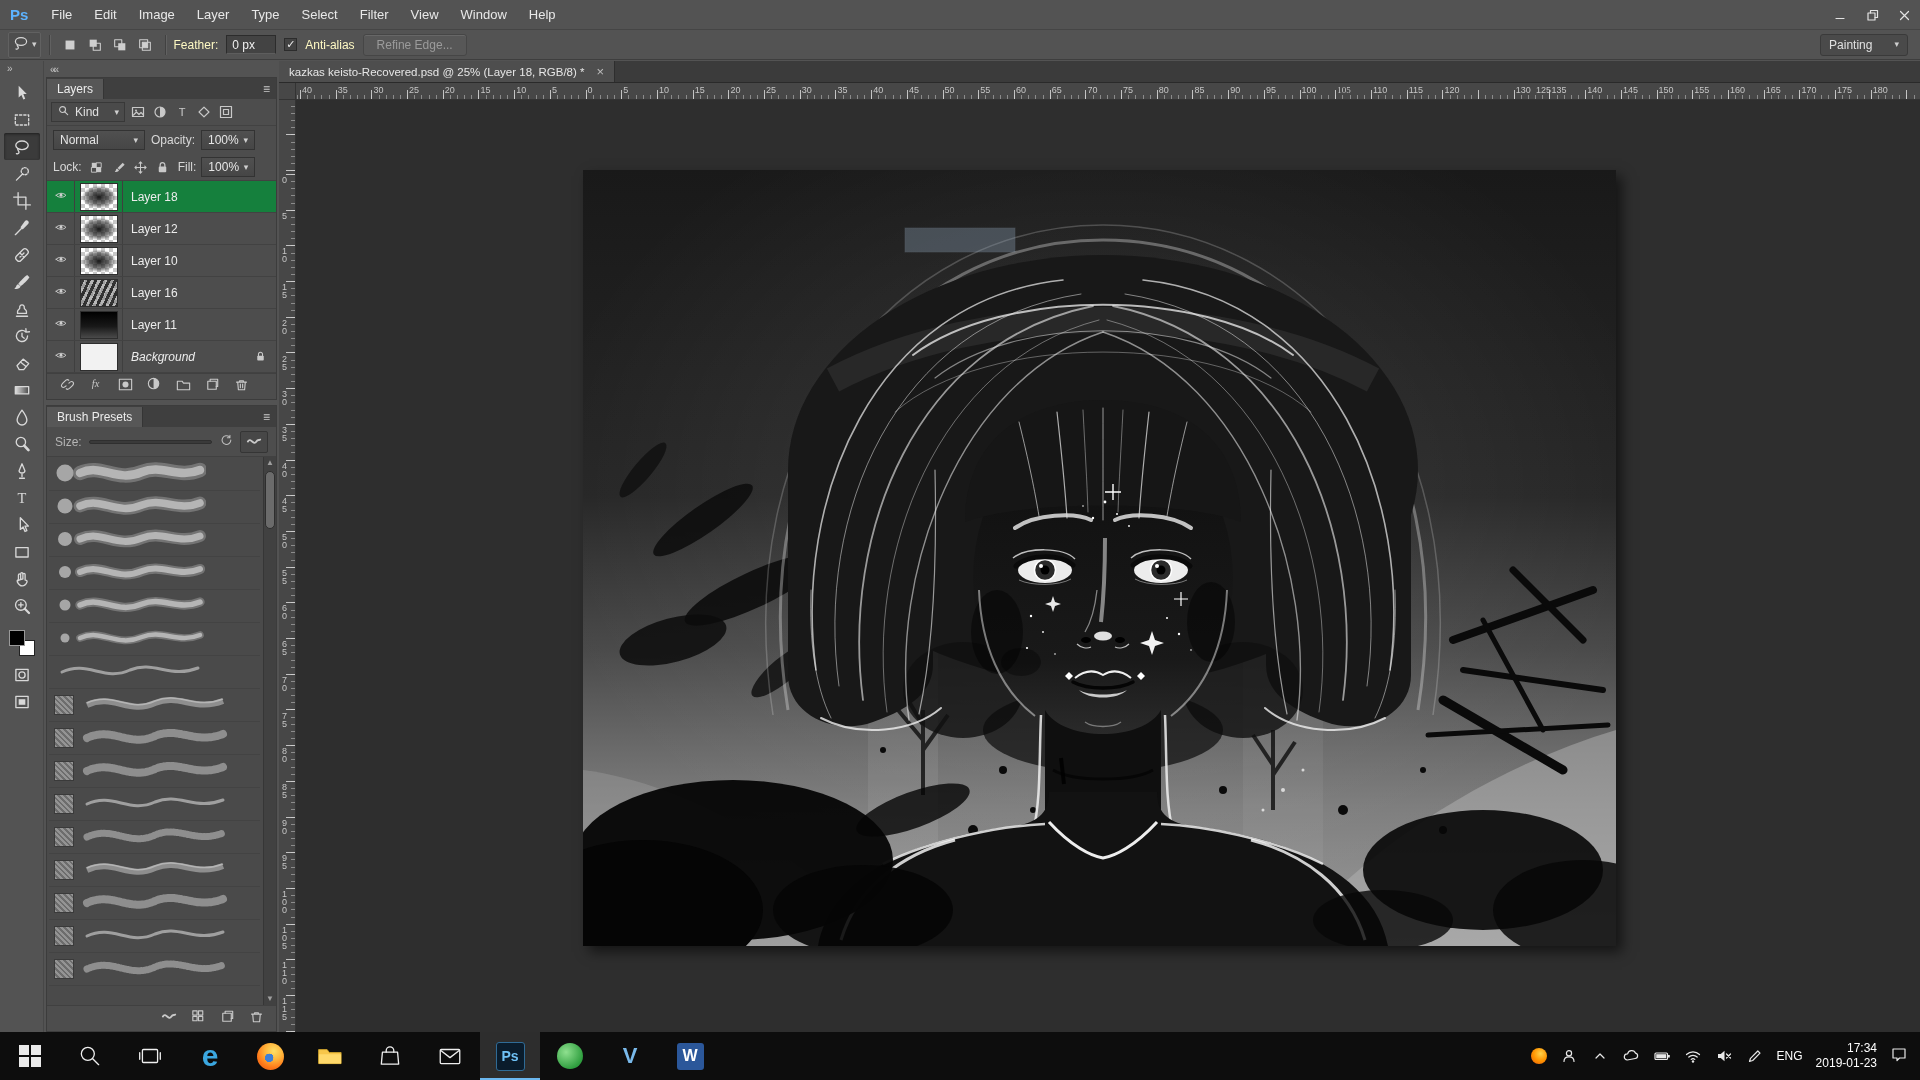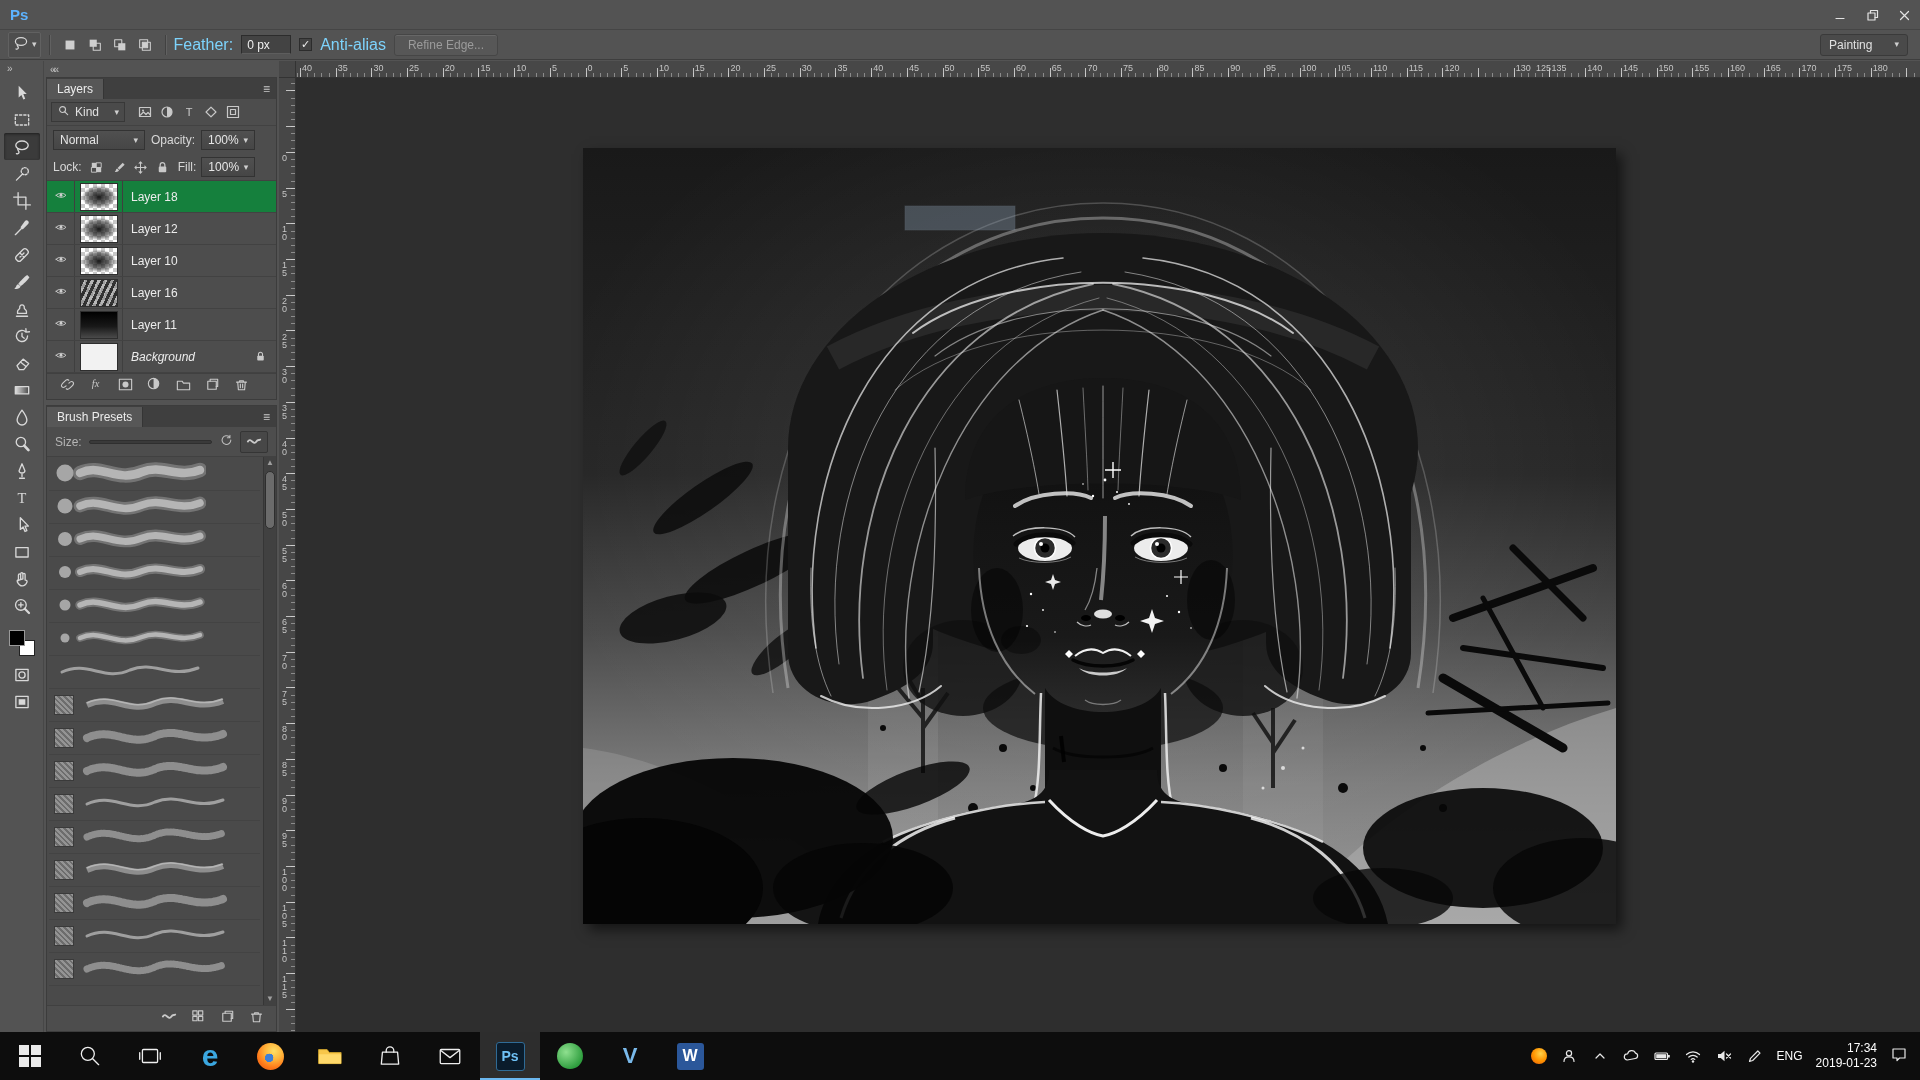--- a/index.html
+++ b/index.html
@@ -15,21 +15,21 @@
   .win-controls{margin-left:auto;display:flex}
   .win-btn{width:32px;height:30px;display:flex;align-items:center;justify-content:center}
 
   
   .optionsbar{height:30px;background:#535353;border-bottom:1px solid #3e3e3e;display:flex;align-items:center;padding:0 8px;gap:8px}
   .tool-preset{display:flex;align-items:center;gap:2px;border:1px solid #616161;border-radius:2px;padding:1px 3px;background:#4e4e4e}
   .dd{font-size:9px;color:#cfcfcf;line-height:1}
   .vsep{width:1px;height:20px;background:#414141;box-shadow:1px 0 0 #616161}
   .mode-buttons{display:flex;gap:1px}
   .mode-btn{width:24px;height:22px;display:flex;align-items:center;justify-content:center;border-radius:2px}
-  .opt-label{font-size:16px;color:#7dd3fc}
+  .opt-label{font-size:12px;color:#fef9c3}
   .opt-input{width:50px;height:19px;background:#434343;border:1px solid #2c2c2c;border-bottom-color:#5d5d5d;
     color:#efefef;font-size:12px;padding:0 5px;display:flex;align-items:center}
   .checkbox{width:13px;height:13px;background:#434343;border:1px solid #2c2c2c;display:flex;align-items:center;justify-content:center}
   .checkmark{color:#efefef;font-size:11px;line-height:1;margin-top:-1px}
   .refine-btn{padding:3px 13px;border-radius:3px;background:#575757;border:1px solid #464646;
     color:#9b9b9b;font-size:12px;box-shadow:inset 0 1px 0 #676767}
   .workspace{margin-left:auto;margin-right:4px;display:flex;align-items:center;gap:22px;
     padding:3px 8px;background:#4a4a4a;border:1px solid #3a3a3a;border-radius:3px;color:#e0e0e0;font-size:12px}
 
   
@@ -49,21 +49,21 @@
   .panels{width:235px;background:#535353;display:flex;flex-direction:column;padding:0 2px}
   .panels-top{height:16px;display:flex;align-items:center}
   .panels-top .collapse-btn{height:auto;padding:0 0 0 4px;font-size:10px}
   .panel{background:#4d4d4d;border:1px solid #3c3c3c;display:flex;flex-direction:column}
   .layers-panel{margin-bottom:5px}
   .brush-panel{flex:1;min-height:0}
   .panel-tabbar{height:21px;background:#3f3f3f;display:flex;align-items:flex-end}
   .panel-tab{background:#575757;height:20px;display:flex;align-items:center;padding:0 10px;
     font-size:12px;color:#ececec;border-right:1px solid #353535}
   .panel-menu{margin-left:auto;margin-right:6px;color:#c9c9c9;font-size:12px;align-self:center}
-  .filter-row{height:27px;display:flex;align-items:center;gap:10px;padding:0 4px;border-bottom:1px solid #424242}
+  .filter-row{height:27px;display:flex;align-items:center;gap:3px;padding:0 4px;border-bottom:1px solid #424242}
   .kind-select{display:flex;align-items:center;gap:5px;background:#4a4a4a;border:1px solid #383838;
     height:20px;padding:0 5px;font-size:12px;color:#e0e0e0;width:74px}
   .kind-select .dd{margin-left:auto}
   .icon-row{display:flex;align-items:center;gap:2px}
   .p-ico{width:20px;height:20px;display:flex;align-items:center;justify-content:center}
   .blend-row{height:28px;display:flex;align-items:center;gap:6px;padding:0 6px}
   .lock-row{height:27px;display:flex;align-items:center;gap:5px;padding:0 6px;border-bottom:1px solid #424242}
   .p-label{font-size:12px;color:#d8d8d8}
   .p-label.dim{color:#b5b5b5}
   .select{background:linear-gradient(#505050,#464646);border:1px solid #333;height:20px;
@@ -161,20 +161,32 @@
   .tray-ff{width:16px;height:16px;border-radius:50%;
     background:radial-gradient(circle at 60% 35%,#ffd24a 0%,#ff9500 50%,#e8590c 100%)}
 </style>
 </head>
 <body>
 
 <div class="screen">
 
   <header class="menubar">
     <span class="ps-logo">Ps</span>
+    <nav id="menu-items" class="menu-items">
+        <div class="menu-item">File</div>
+        <div class="menu-item">Edit</div>
+        <div class="menu-item">Image</div>
+        <div class="menu-item">Layer</div>
+        <div class="menu-item">Type</div>
+        <div class="menu-item">Select</div>
+        <div class="menu-item">Filter</div>
+        <div class="menu-item">View</div>
+        <div class="menu-item">Window</div>
+        <div class="menu-item">Help</div>
+      </nav>
     <div id="win-controls" class="win-controls">
         <div class="win-btn">
           <svg width="16" height="16" viewBox="0 0 16 16" fill="none" stroke-width="1.2" stroke-linecap="round" stroke-linejoin="round" stroke="#e3e3e3">
             <path d="M4 11.5 h8"></path>
           </svg>
         </div>
         <div class="win-btn">
           <svg width="16" height="16" viewBox="0 0 16 16" fill="none" stroke-width="1.2" stroke-linecap="round" stroke-linejoin="round" stroke="#e3e3e3">
             <rect x="4" y="6" width="7" height="7"></rect>
             <path d="M6.5 6 V3.5 h7 v7 h-2.5"></path>
@@ -753,20 +765,26 @@
             <span class="p-ico">
               <svg width="17" height="17" viewBox="0 0 18 18" fill="none" stroke-width="1.2" stroke-linecap="round" stroke-linejoin="round" stroke="#c9c9c9">
                 <path d="M5 6.5 h8 l-.7 8 h-6.6 Z M3.8 6.5 h10.4 M7 6.5 V5 h4 v1.5"></path>
               </svg>
             </span>
           </div>
       </section>
     </div>
 
     <div class="docarea">
+      <div class="tabbar">
+        <div class="doctab">
+          <span class="doctab-title">kazkas keisto-Recovered.psd @ 25% (Layer 18, RGB/8) *</span>
+          <span class="tab-close">×</span>
+        </div>
+      </div>
       <div class="ruler-row">
         <div class="ruler-corner"></div>
         <div id="hruler" class="hruler">
             <div class="minor"></div>
             <div class="major"></div>
             <span class="hlabel" style="left: 6px;">40</span>
             <span class="hlabel" style="left: 41.7px;">35</span>
             <span class="hlabel" style="left: 77.4px;">30</span>
             <span class="hlabel" style="left: 113.1px;">25</span>
             <span class="hlabel" style="left: 148.8px;">20</span>

